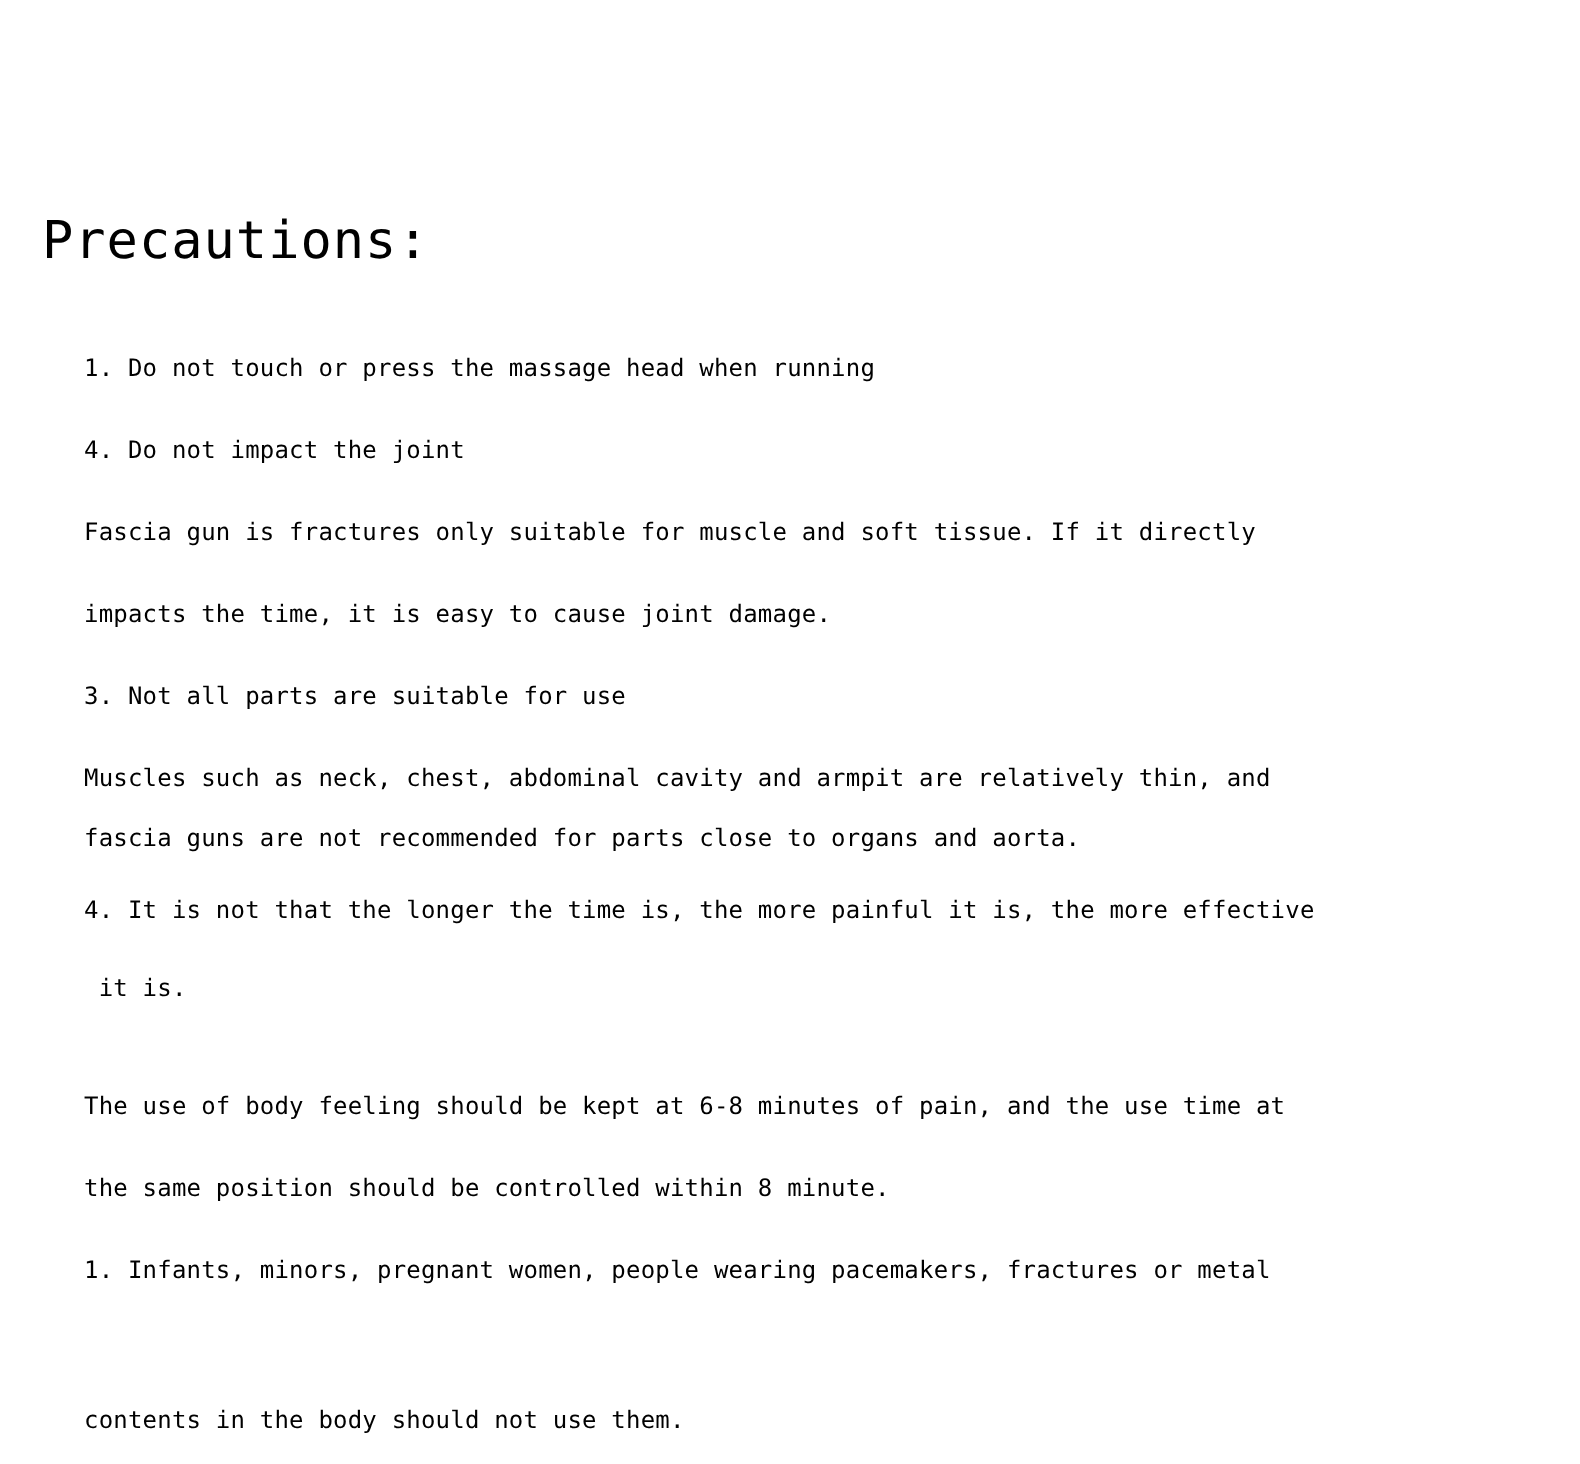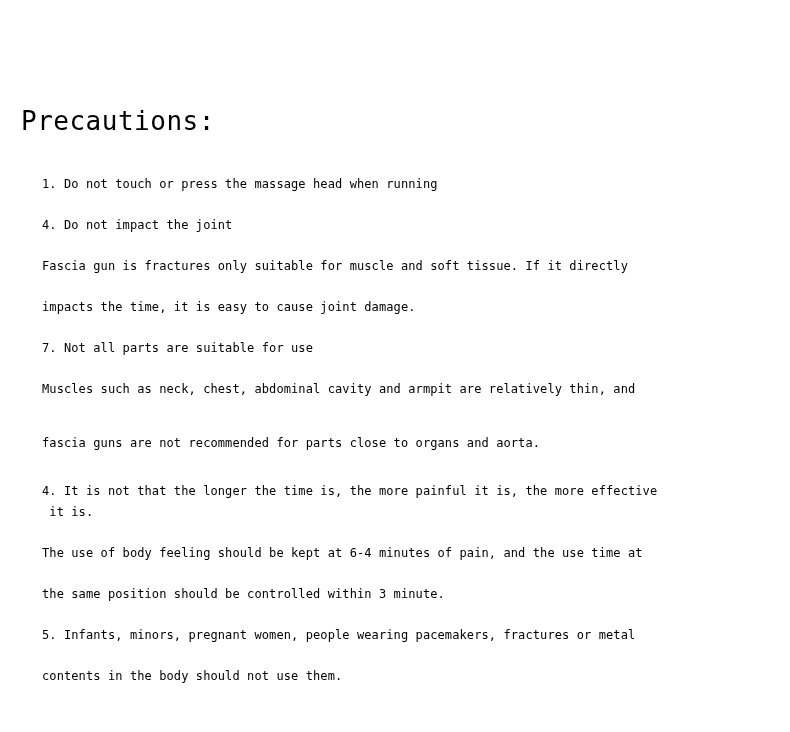--- a/index.html
+++ b/index.html
@@ -10,22 +10,22 @@
 </style>
 </head>
 <body>
 
 <div class="doc">
   <div class="title">Precautions:</div>
   <div class="line" style="top:177px">1. Do not touch or press the massage head when running</div>
   <div class="line" style="top:218px">4. Do not impact the joint</div>
   <div class="line" style="top:259px">Fascia gun is fractures only suitable for muscle and soft tissue. If it directly</div>
   <div class="line" style="top:300px">impacts the time, it is easy to cause joint damage.</div>
-  <div class="line" style="top:341px">7. Not all parts are suitable for use</div>
+  <div class="line" style="top:341px">3. Not all parts are suitable for use</div>
   <div class="line" style="top:382px">Muscles such as neck, chest, abdominal cavity and armpit are relatively thin, and</div>
-  <div class="line" style="top:436px">fascia guns are not recommended for parts close to organs and aorta.</div>
-  <div class="line" style="top:484px">4. It is not that the longer the time is, the more painful it is, the more effective</div>
-  <div class="line" style="top:505px; white-space:pre"> it is.</div>
-  <div class="line" style="top:546px">The use of body feeling should be kept at 6-4 minutes of pain, and the use time at</div>
-  <div class="line" style="top:587px">the same position should be controlled within 3 minute.</div>
-  <div class="line" style="top:628px">5. Infants, minors, pregnant women, people wearing pacemakers, fractures or metal</div>
-  <div class="line" style="top:669px">contents in the body should not use them.</div>
+  <div class="line" style="top:412px">fascia guns are not recommended for parts close to organs and aorta.</div>
+  <div class="line" style="top:448px">4. It is not that the longer the time is, the more painful it is, the more effective</div>
+  <div class="line" style="top:487px; white-space:pre"> it is.</div>
+  <div class="line" style="top:546px">The use of body feeling should be kept at 6-8 minutes of pain, and the use time at</div>
+  <div class="line" style="top:587px">the same position should be controlled within 8 minute.</div>
+  <div class="line" style="top:628px">1. Infants, minors, pregnant women, people wearing pacemakers, fractures or metal</div>
+  <div class="line" style="top:703px">contents in the body should not use them.</div>
 </div>
 
 </body></html>

